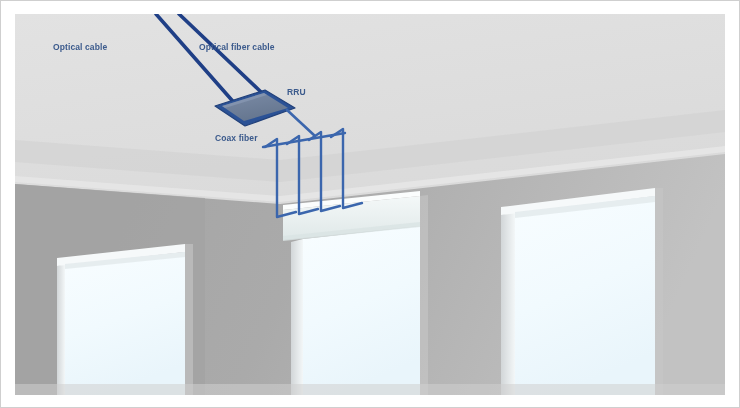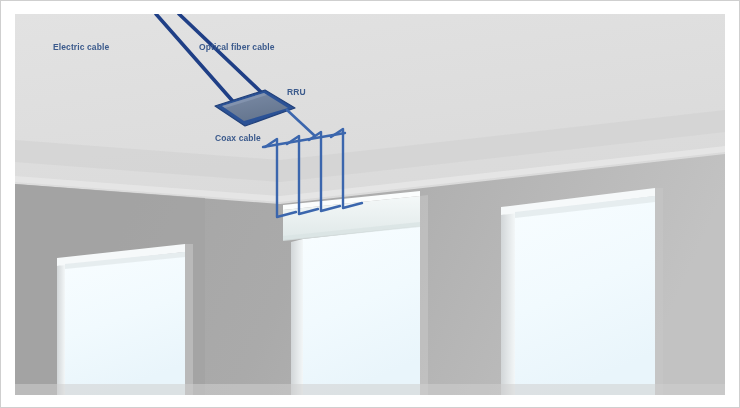--- a/index.html
+++ b/index.html
@@ -160,25 +160,25 @@
           <path d="M 248,133 L 330,119"></path>
 
           <path d="M 250,133 L 262,125 L 262,203 L 281,198"></path>
           <path d="M 272,130 L 284,122 L 284,200 L 303,195"></path>
           <path d="M 294,126 L 306,118 L 306,197 L 325,192"></path>
           <path d="M 316,123 L 328,115 L 328,194 L 347,189"></path>
         </g>
 
       </svg>
 
-      <div class="lbl" id="label-electric">Electric cable</div>
+      <div class="lbl" id="label-electric">Optical cable</div>
 
       <div class="lbl" id="label-optical">Optical fiber cable</div>
 
       <div class="lbl" id="label-rru">RRU</div>
 
-      <div class="lbl" id="label-coax">Coax cable</div>
+      <div class="lbl" id="label-coax">Coax fiber</div>
 
     </div>
   </div>
 
   <div id="outer-frame"></div>
 </div>
 
 </body></html>

